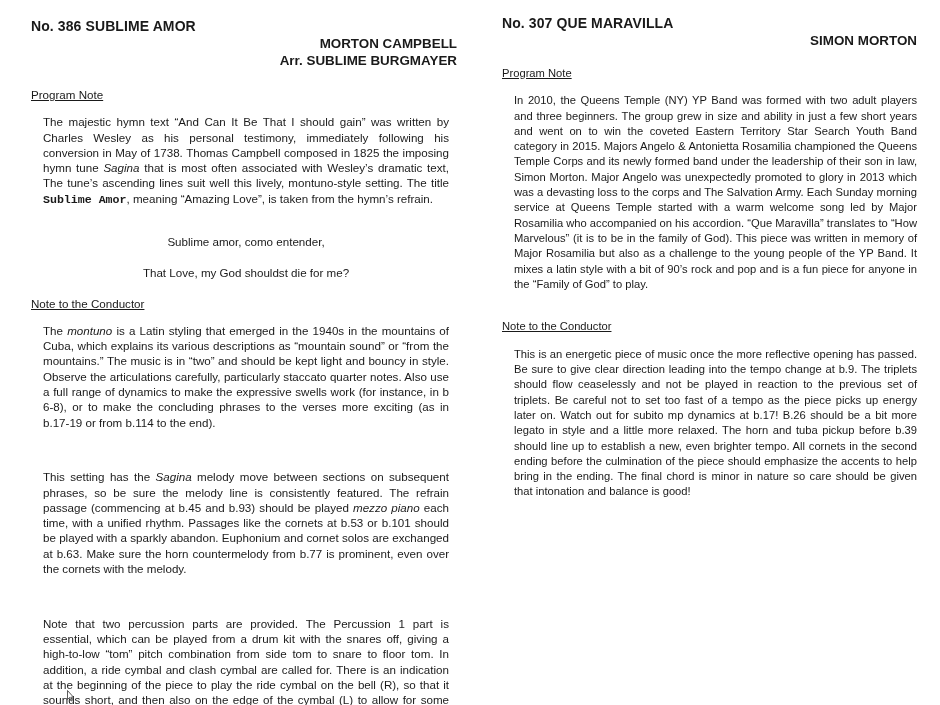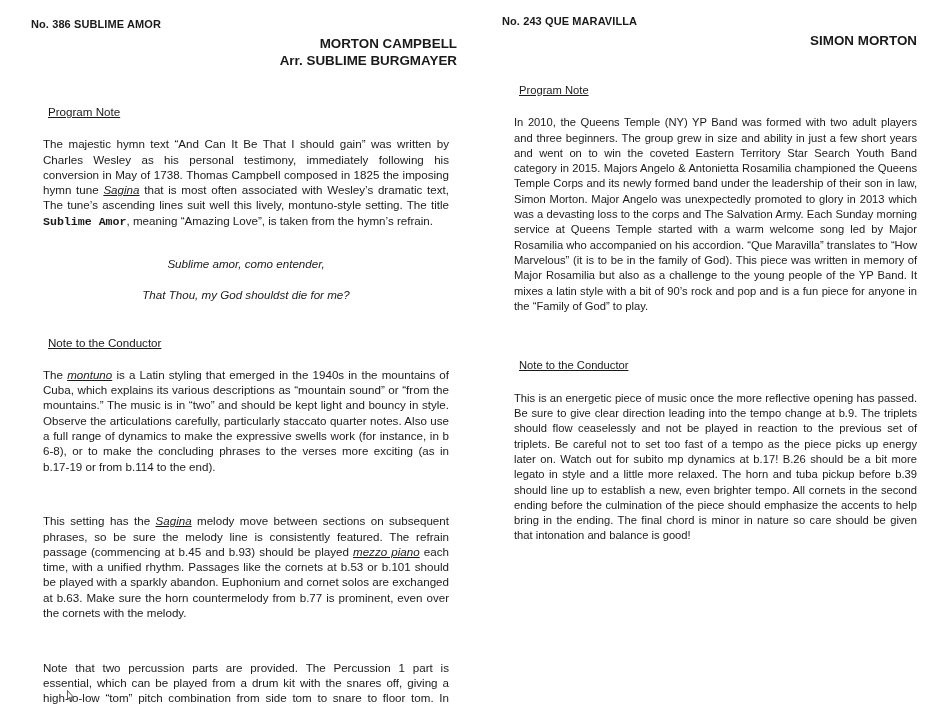--- a/index.html
+++ b/index.html
@@ -18,21 +18,21 @@
     .page {
       position: absolute;
       top: 0;
       width: 430px;
     }
     .page.left { left: 31px; }
     .page.right { left: 502px; width: 427px; }
 
     .piece-title {
       font-weight: bold;
-      font-size: 11px;
+      font-size: 14px;
       margin: 0;
       letter-spacing: 0.1px;
     }
     .page.left .piece-title { position: absolute; top: 18px; left: 0; }
     .page.right .piece-title { position: absolute; top: 15px; left: 0; }
 
     .credits {
       position: absolute;
       right: 4px;
       text-align: right;
@@ -50,37 +50,36 @@
       font-size: 11.6px;
       line-height: 15.3px;
       text-align: justify;
     }
     .page.left .body { top: 87px; }
     .page.right .body { top: 66px; font-size: 11.2px; line-height: 15.3px; }
 
     .section-heading {
       text-decoration: underline;
       display: block;
-      margin: 17px;
+      margin: 0;
     }
     .para {
       margin: 12px;
       text-align: justify;
       text-align-last: left;
     }
     .gap { height: 15.3px; }
     .verse {
       text-align: center;
-      font-style: italic;
       margin: 0;
     }
     .verse-block {
       margin: 0;
     }
-    em, .ital { font-style: italic; text-decoration: underline; }
+    em, .ital { font-style: italic; }
     strong { font-weight: bold; font-family: Liberation Mono, monospace; }
 
     .cursor {
       position: absolute;
       left: 67px;
       top: 690px;
       width: 7px;
       height: 12px;
     }
   </style>
@@ -97,35 +96,35 @@
   <div class="body">
     <span class="section-heading">Program Note</span>
     <p class="para"><span>The majestic hymn text “And Can It Be That I should gain” was written by Charles Wesley as his personal testimony, immediately following his conversion in May of 1738. Thomas Campbell composed in 1825 the imposing hymn tune </span><em>Sagina</em><span> that is most often associated with Wesley’s dramatic text, The tune’s ascending lines suit well this lively, montuno-style setting. The title </span><strong>Sublime Amor</strong><span>, meaning “Amazing Love”, is taken from the hymn’s refrain.</span></p>
 
     <div class="gap"></div>
     <div class="verse-block">
       <p class="verse">Sublime amor, como entender,</p>
     </div>
     <div class="gap"></div>
     <div class="verse-block">
-      <p class="verse">That Thou, my God shouldst die for me?</p>
+      <p class="verse">That Love, my God shouldst die for me?</p>
     </div>
     <div class="gap"></div>
 
     <span class="section-heading">Note to the Conductor</span>
     <p class="para"><span>The </span><em>montuno</em><span> is a Latin styling that emerged in the 1940s in the mountains of Cuba, which explains its various descriptions as “mountain sound” or “from the mountains.”  The music is in “two” and should be kept light and bouncy in style. Observe the articulations carefully, particularly staccato quarter notes. Also use a full range of dynamics to make the expressive swells work (for instance, in b 6-8), or to make the concluding phrases to the verses more exciting (as in b.17-19 or from b.114 to the end).</span></p>
     <div class="gap"></div>
     <p class="para"><span>This setting has the </span><em>Sagina</em><span> melody move between sections on subsequent phrases, so be sure the melody line is consistently featured. The refrain passage (commencing at b.45 and b.93) should be played </span><em>mezzo piano</em><span> each time, with a unified rhythm. Passages like the cornets at b.53 or b.101 should be played with a sparkly abandon. Euphonium and cornet solos are exchanged at b.63. Make sure the horn countermelody from b.77 is prominent, even over the cornets with the melody.</span></p>
     <div class="gap"></div>
     <p class="para">Note that two percussion parts are provided. The Percussion 1 part is essential, which can be played from a drum kit with the snares off, giving a high-to-low “tom” pitch combination from side tom to snare to floor tom. In addition, a ride cymbal and clash cymbal are called for. There is an indication at the beginning of the piece to play the ride cymbal on the bell (R), so that it sounds short, and then also on the edge of the cymbal (L) to allow for some ring. The underlying bass drum pulse helps set the tempo from the onset. The Percussion 2 part adds Latin color utilizing timpani, shaker eggs, cowbell and congos (or bongos). I am indebted to Craig Curry for the montuno idea based on this hymn tune, and to Bill Quick for his assistance with the percussion writing.</p>
   </div>
 </div>
 
 <div class="page right">
-  <h1 class="piece-title">No. 243 QUE MARAVILLA</h1>
+  <h1 class="piece-title">No. 307 QUE MARAVILLA</h1>
   <div class="credits">
     <div>SIMON MORTON</div>
   </div>
 
   <div class="body">
     <span class="section-heading">Program Note</span>
     <p class="para">In 2010, the Queens Temple (NY) YP Band was formed with two adult players and three beginners. The group grew in size and ability in just a few short years and went on to win the coveted Eastern Territory Star Search Youth Band category in 2015. Majors Angelo &amp; Antonietta Rosamilia championed the Queens Temple Corps and its newly formed band under the leadership of their son in law, Simon Morton. Major Angelo was unexpectedly promoted to glory in 2013 which was a devasting loss to the corps and The Salvation Army. Each Sunday morning service at Queens Temple started with a warm welcome song led by Major Rosamilia who accompanied on his accordion. “Que Maravilla” translates to “How Marvelous” (it is to be in the family of God).  This piece was written in memory of Major Rosamilia but also as a challenge to the young people of the YP Band. It mixes a latin style with a bit of 90’s rock and pop and is a fun piece for anyone in the “Family of God” to play.</p>
     <div class="gap"></div>
     <span class="section-heading">Note to the Conductor</span>
     <p class="para">This is an energetic piece of music once the more reflective opening has passed. Be sure to give clear direction leading into the tempo change at b.9. The triplets should flow ceaselessly and not be played in reaction to the previous set of triplets. Be careful not to set too fast of a tempo as the piece picks up energy later on. Watch out for subito mp dynamics at b.17! B.26 should be a bit more legato in style and a little more relaxed. The horn and tuba pickup before b.39 should line up to establish a new, even brighter tempo. All cornets in the second ending before the culmination of the piece should emphasize the accents to help bring in the ending. The final chord is minor in nature so care should be given that intonation and balance is good!</p>

